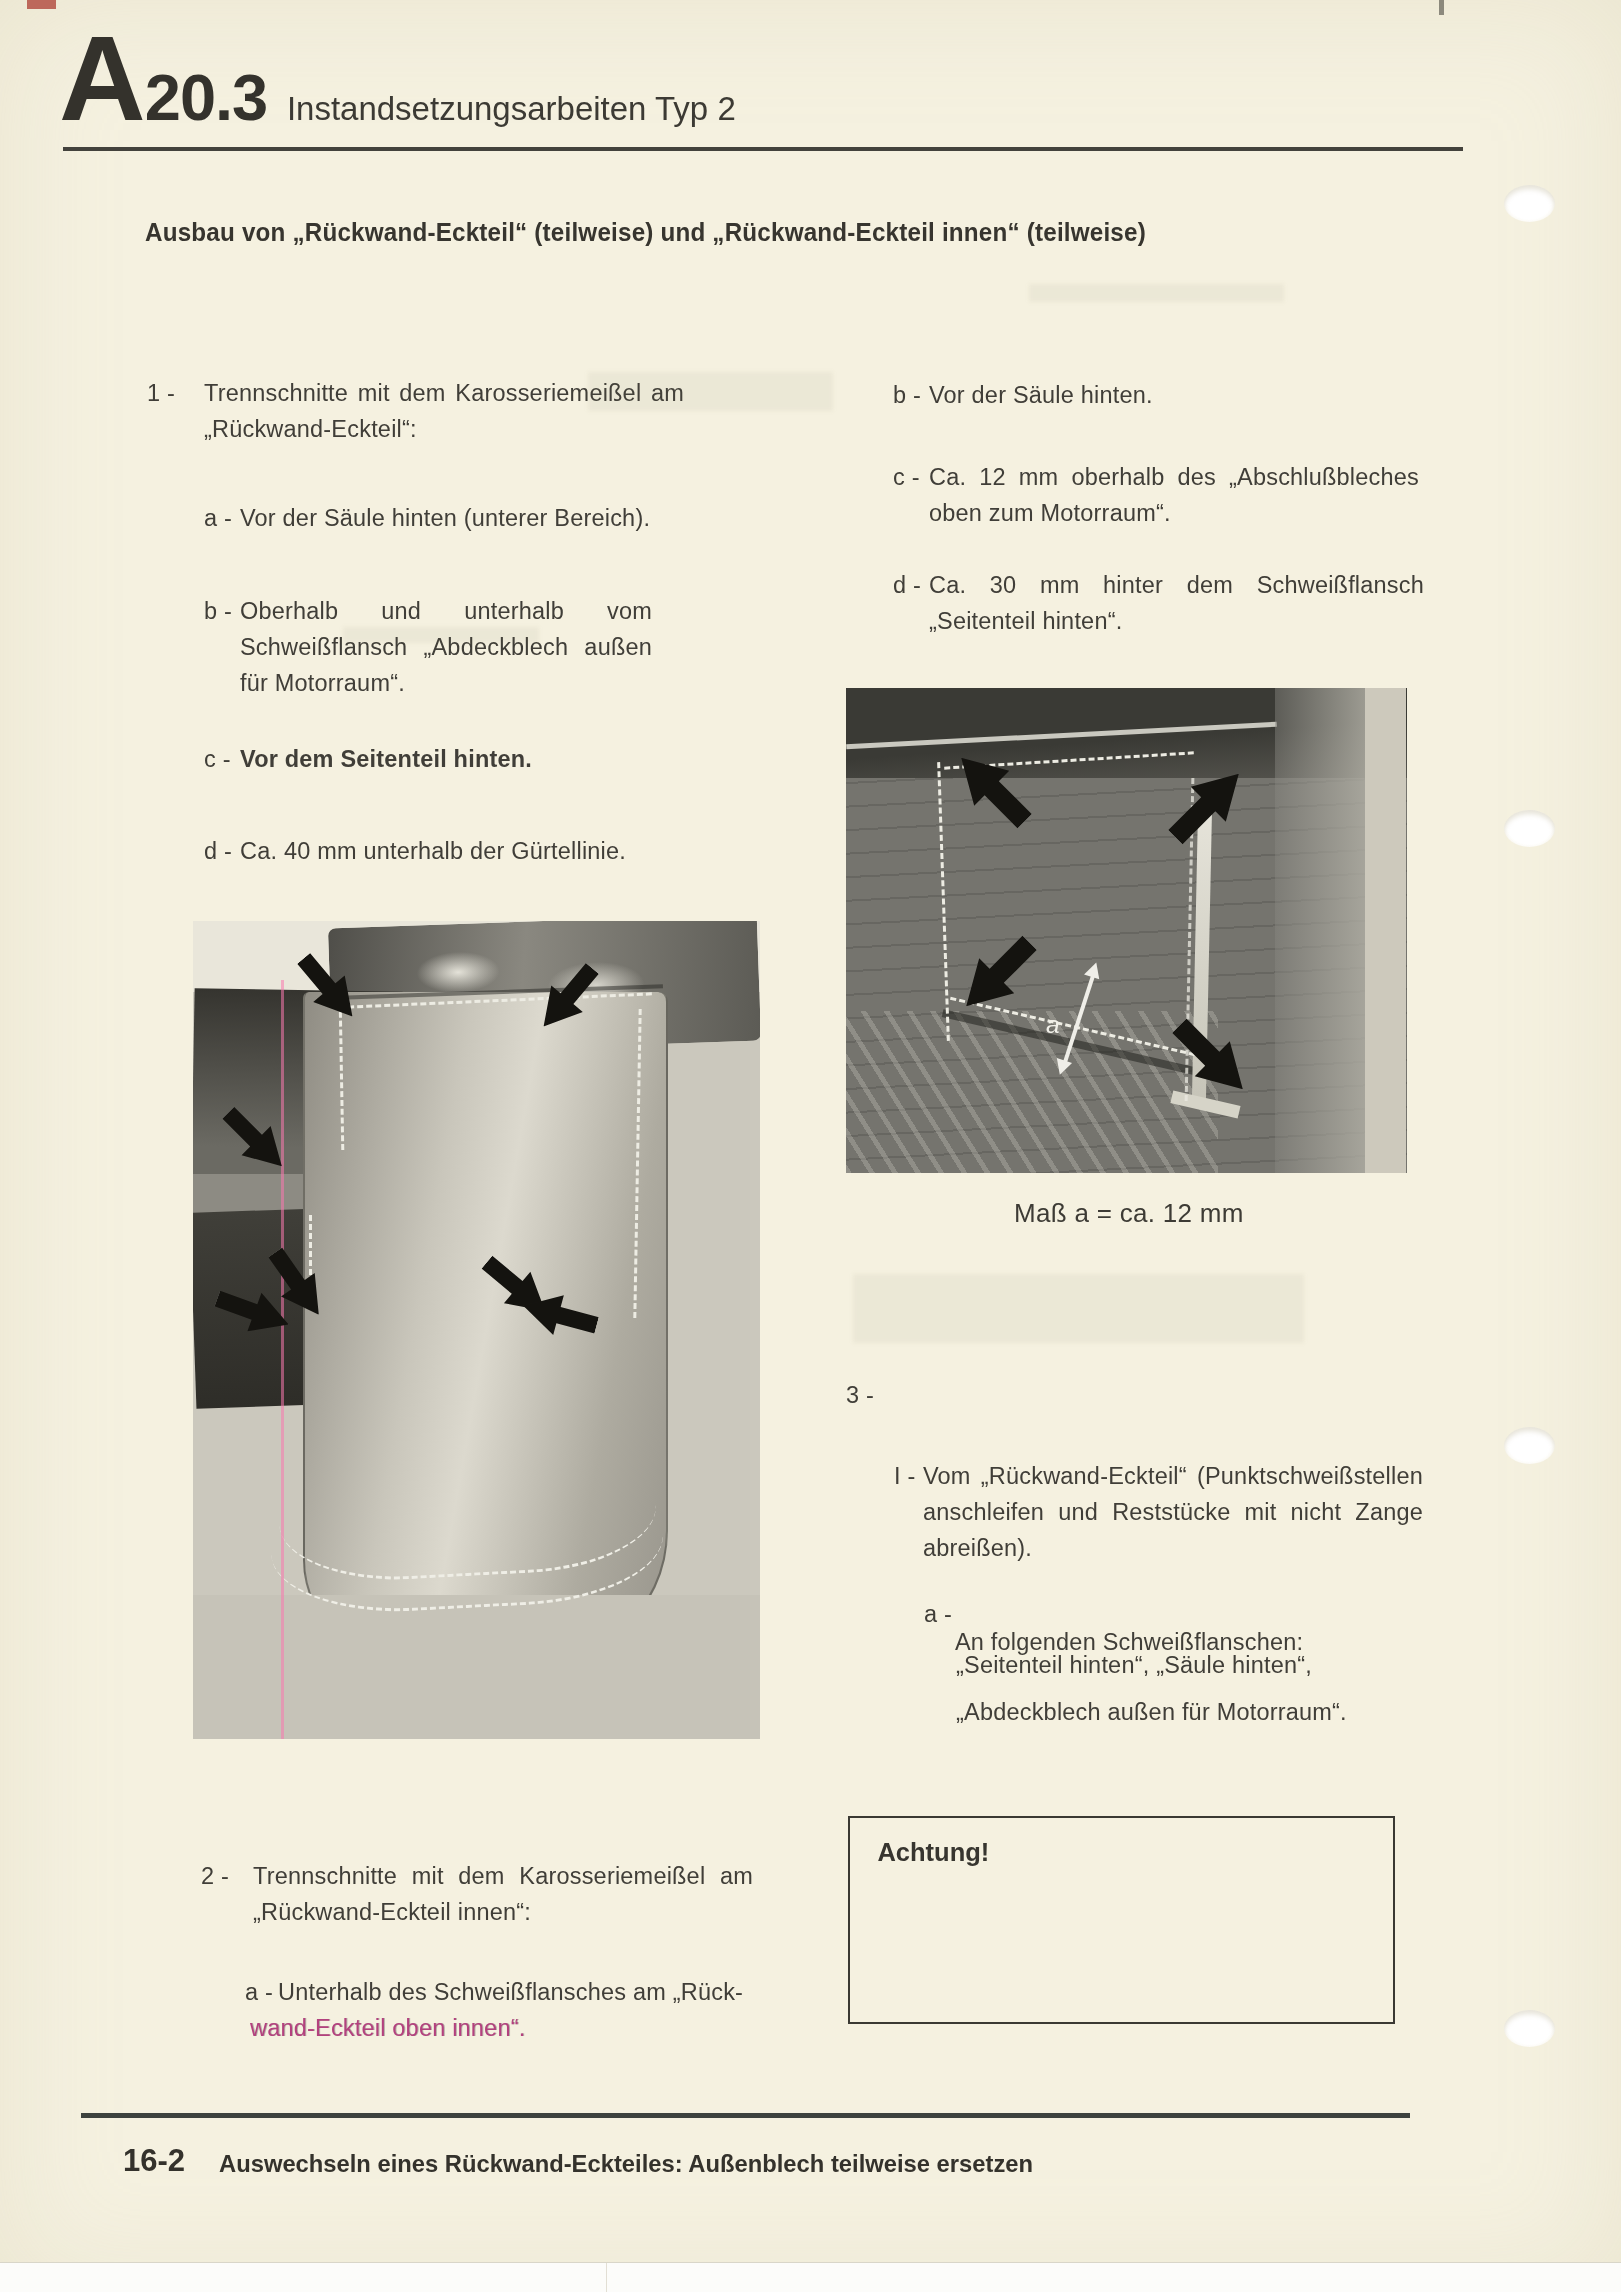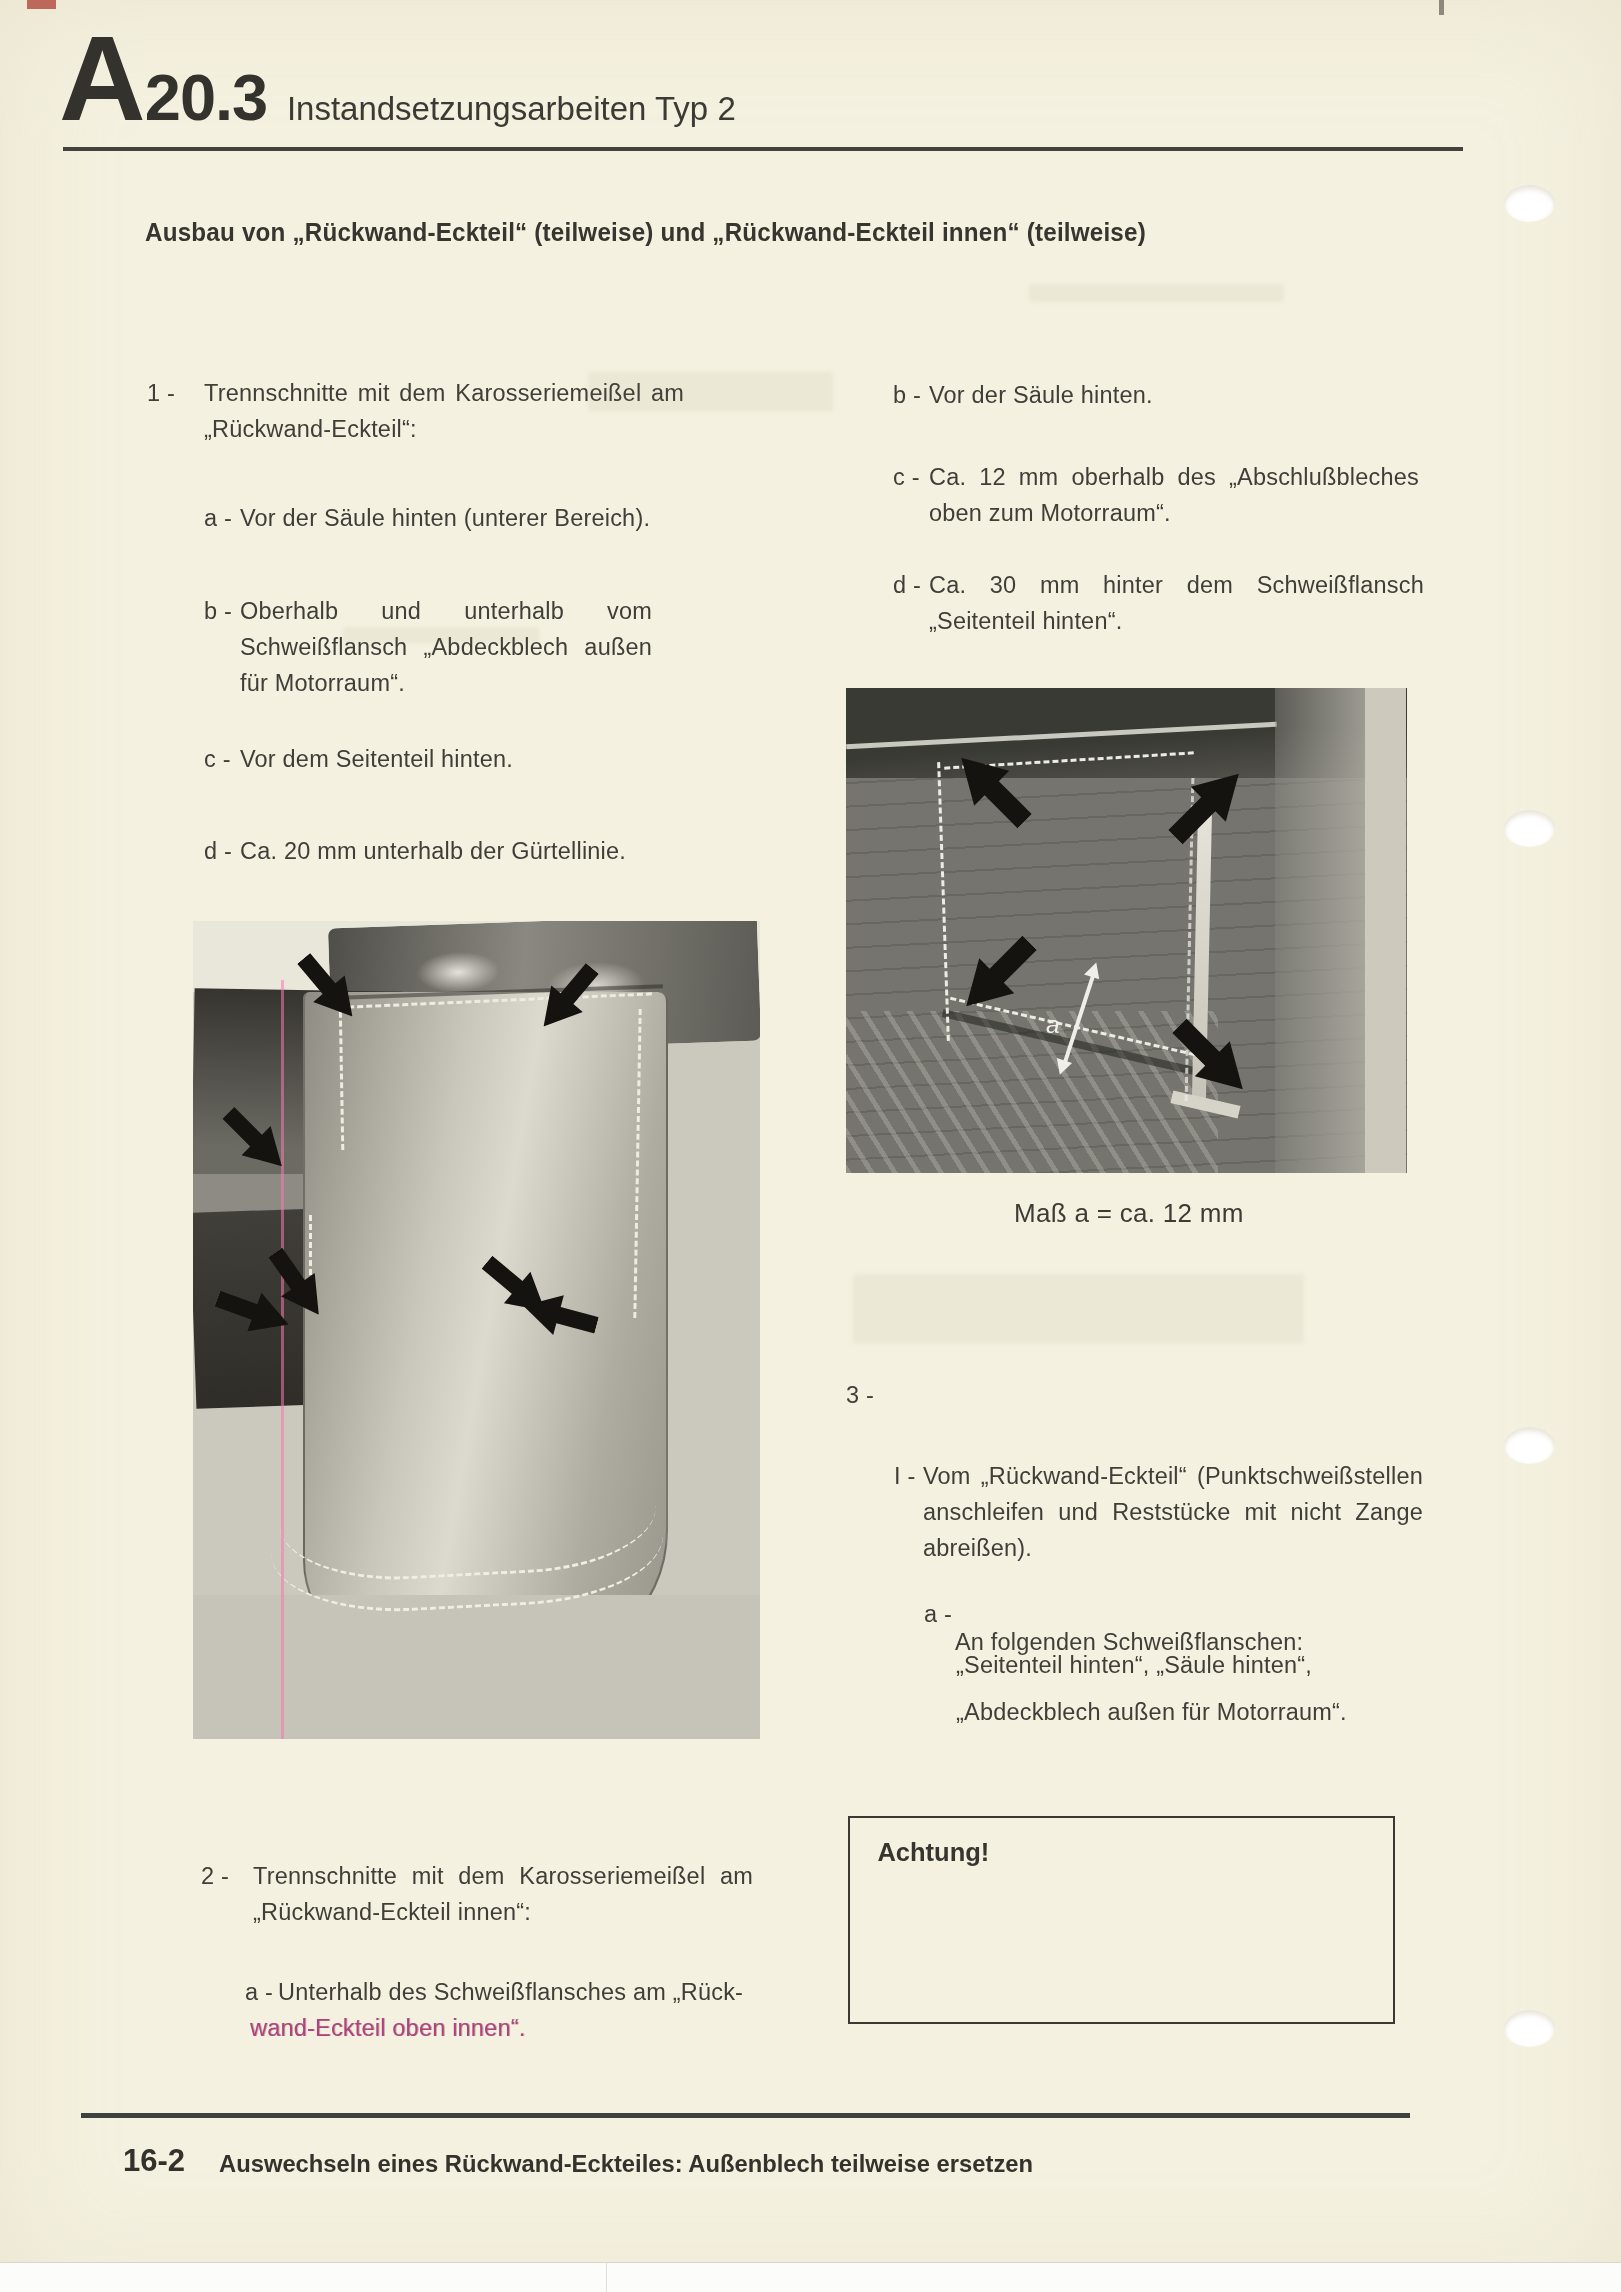--- a/index.html
+++ b/index.html
@@ -83,25 +83,25 @@
   <div class="it" style="left:204px;top:500px;">
     <span class="k" style="width:36px;">a -</span>
     <div class="t" style="width:421px;">Vor der Säule hinten (unterer Bereich).</div>
   </div>
   <div class="it" style="left:204px;top:593px;">
     <span class="k" style="width:36px;">b -</span>
     <div class="t" style="width:412px;">Oberhalb und unterhalb vom Schweißflansch „Abdeckblech außen für Motorraum“.</div>
   </div>
   <div class="it" style="left:204px;top:741px;">
     <span class="k" style="width:36px;">c -</span>
-    <div class="t" style="width:421px;">Vor dem Seitenteil hinten.</div>
+    <div class="t" style="width:421px;font-weight:bold;">Vor dem Seitenteil hinten.</div>
   </div>
   <div class="it" style="left:204px;top:833px;">
     <span class="k" style="width:36px;">d -</span>
-    <div class="t" style="width:431px;">Ca. 20 mm unterhalb der Gürtellinie.</div>
+    <div class="t" style="width:431px;">Ca. 40 mm unterhalb der Gürtellinie.</div>
   </div>
 
   <div class="it" style="left:893px;top:377px;">
     <span class="k" style="width:36px;">b -</span>
     <div class="t" style="width:490px;">Vor der Säule hinten.</div>
   </div>
   <div class="it" style="left:893px;top:459px;">
     <span class="k" style="width:36px;">c -</span>
     <div class="t" style="width:490px;">Ca. 12 mm oberhalb des „Abschlußbleches oben zum Motorraum“.</div>
   </div>

